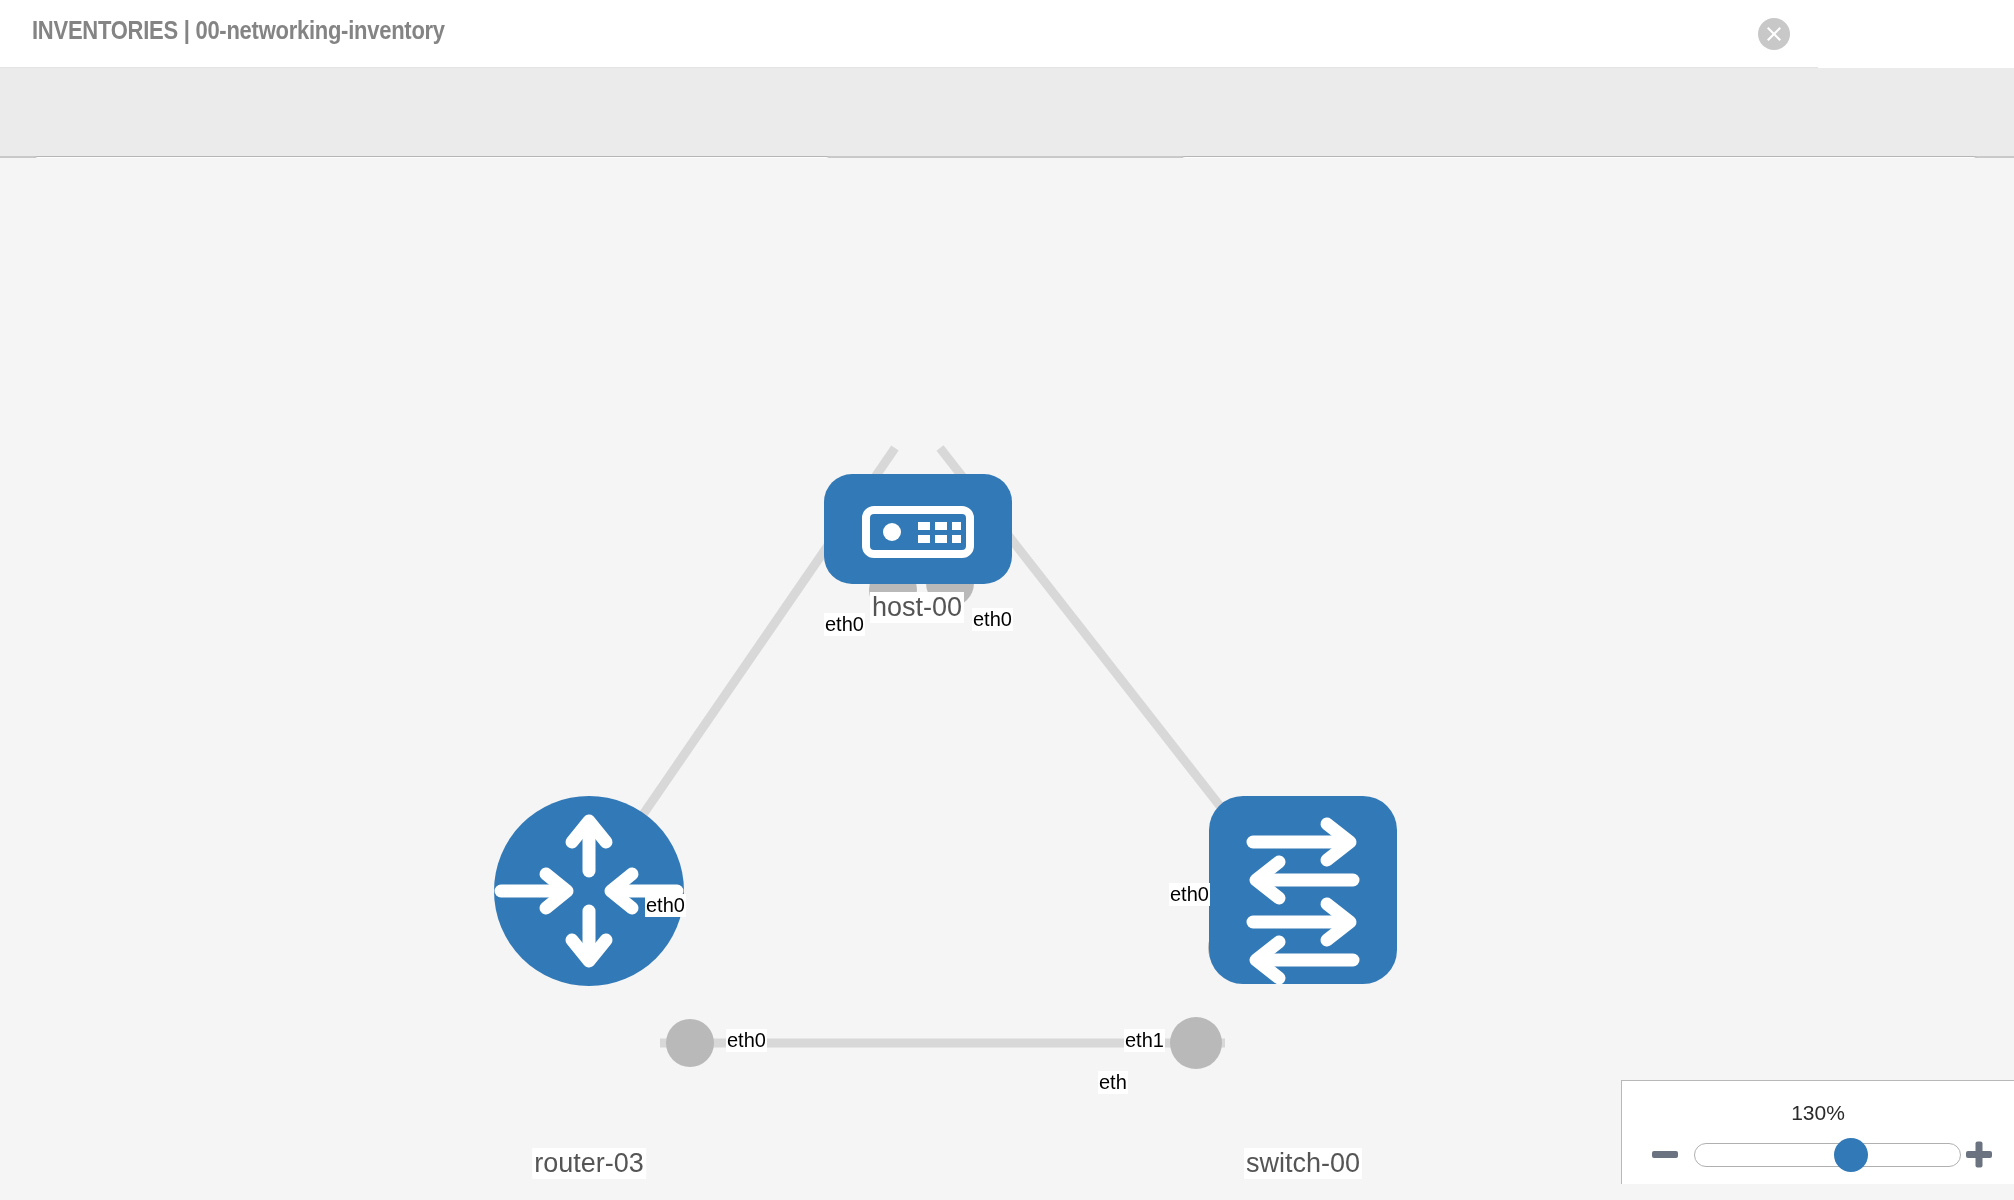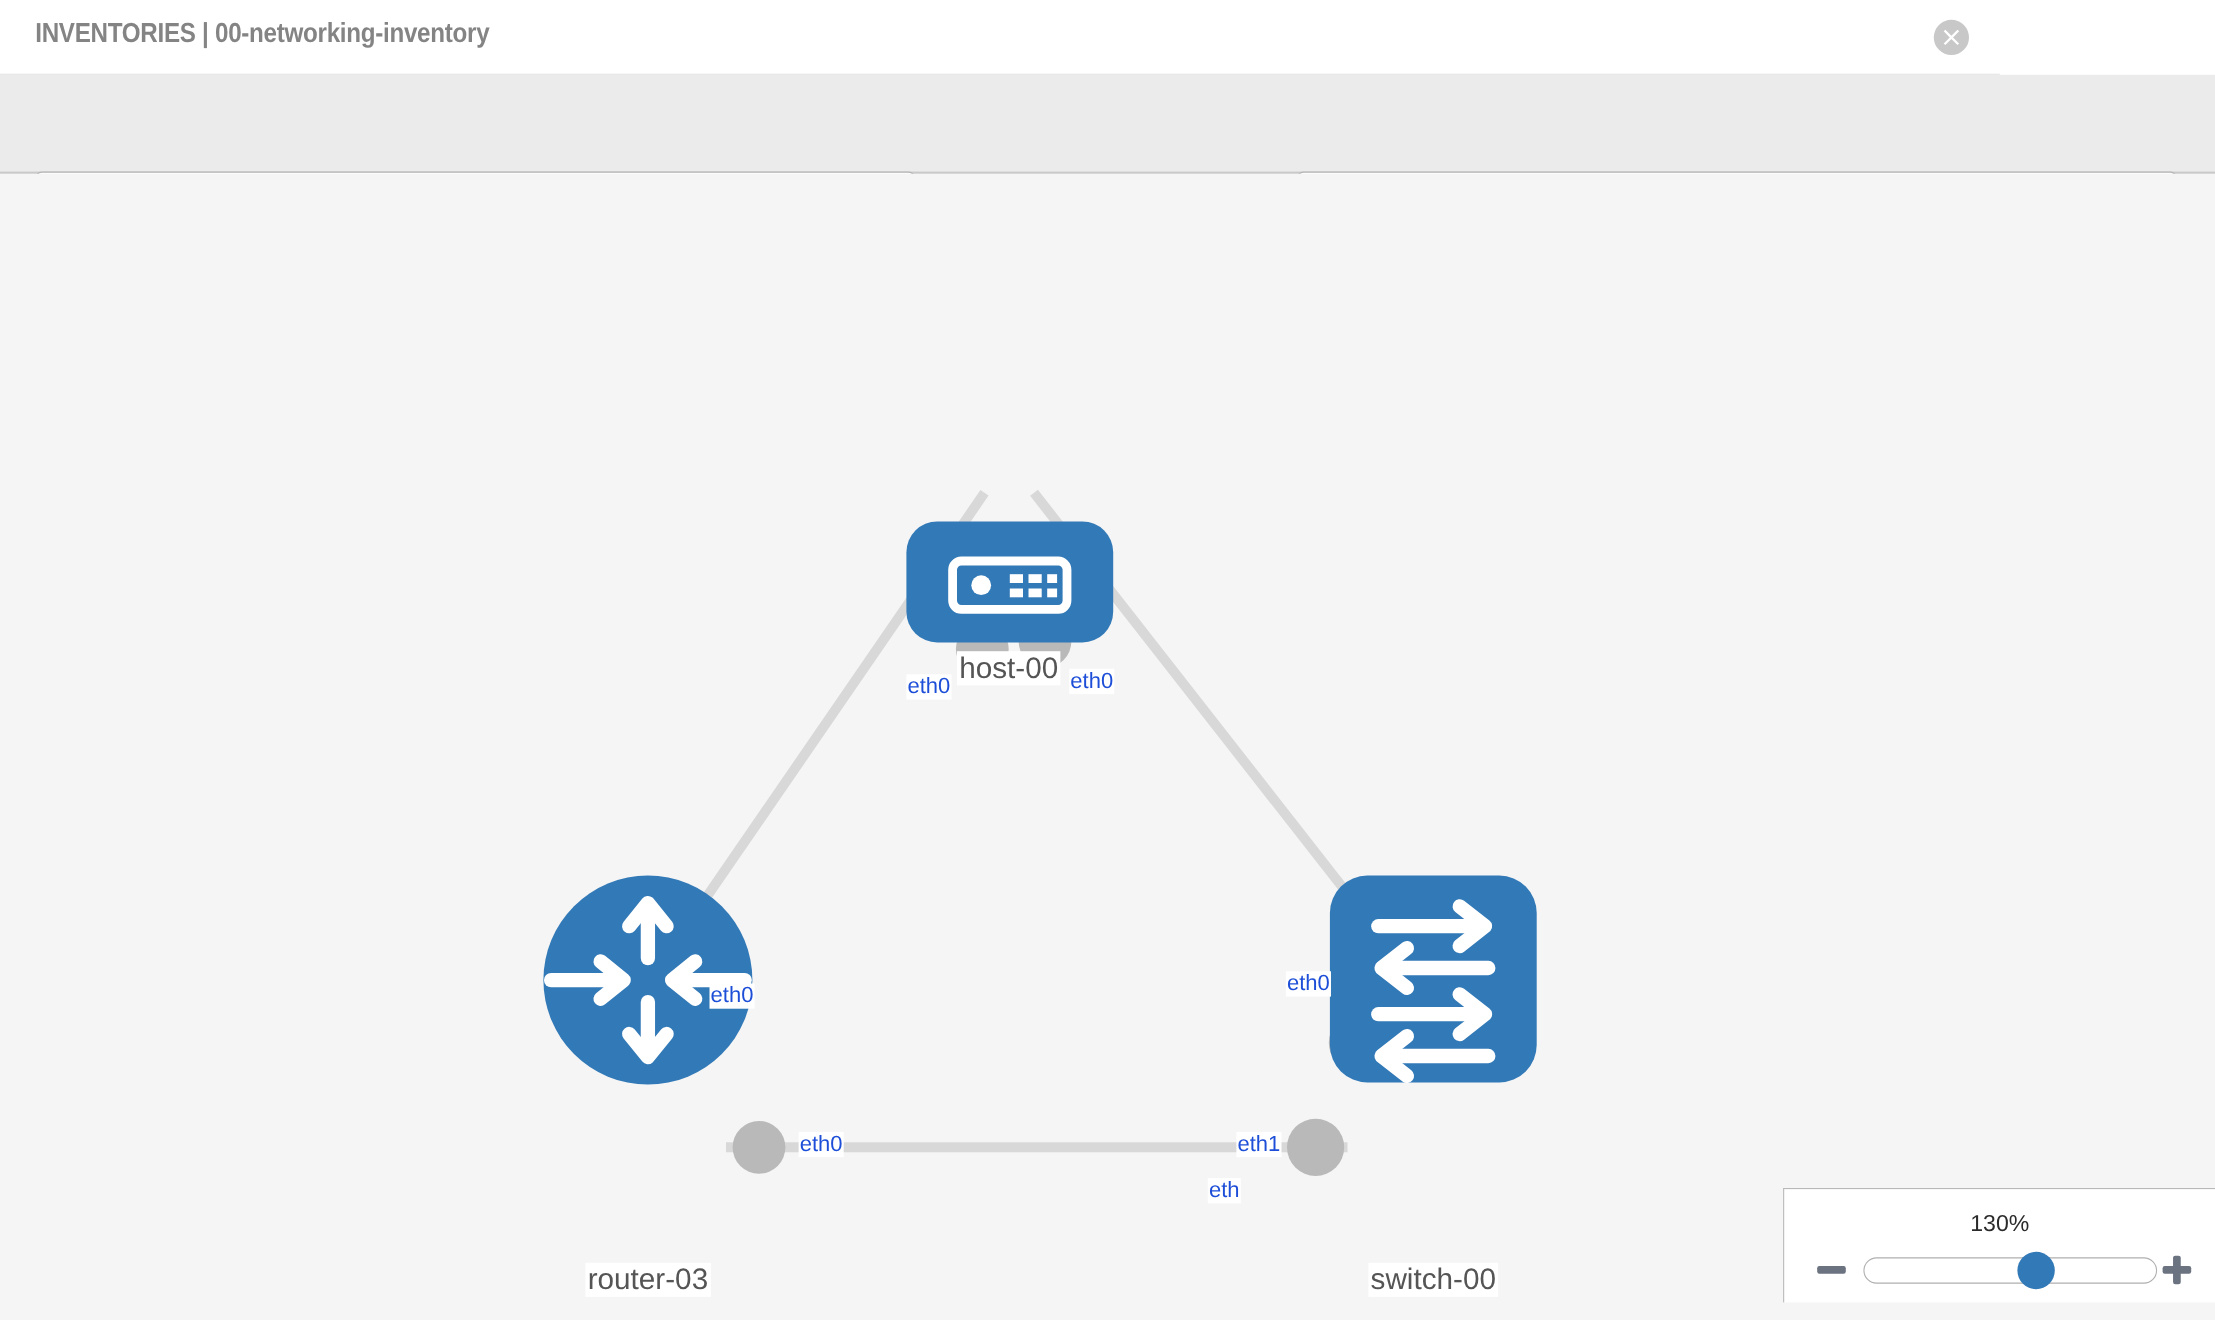--- a/index.html
+++ b/index.html
@@ -130,21 +130,21 @@
     font-size: 27px;
     color: #555555;
     background: #ffffff;
     padding: 0 2px;
     white-space: nowrap;
     transform: translateX(-50%);
   }
   .port-label {
     position: absolute;
     font-size: 20px;
-    color: #1d4ed8;
+    color: #000000;
     background: #ffffff;
     padding: 0 1px;
     white-space: nowrap;
   }
 
   
   .zoom-panel {
     position: absolute;
     left: 1621px;
     top: 1080px;

